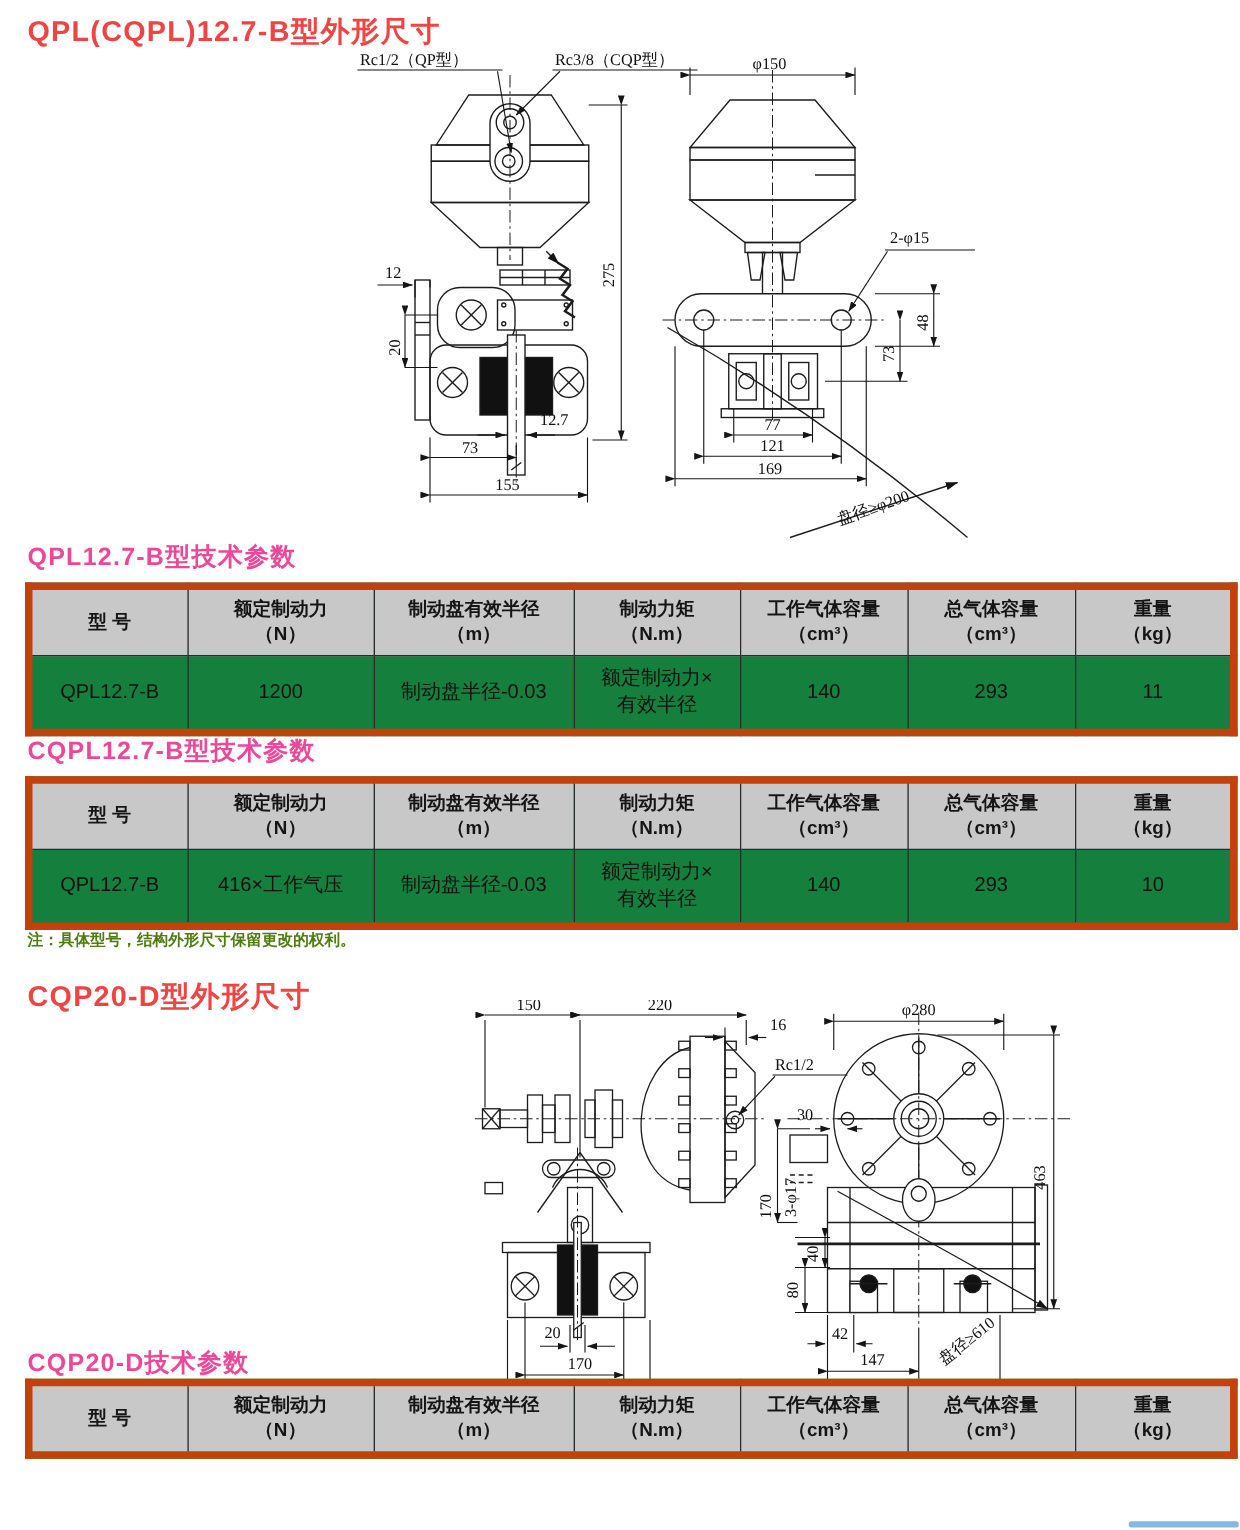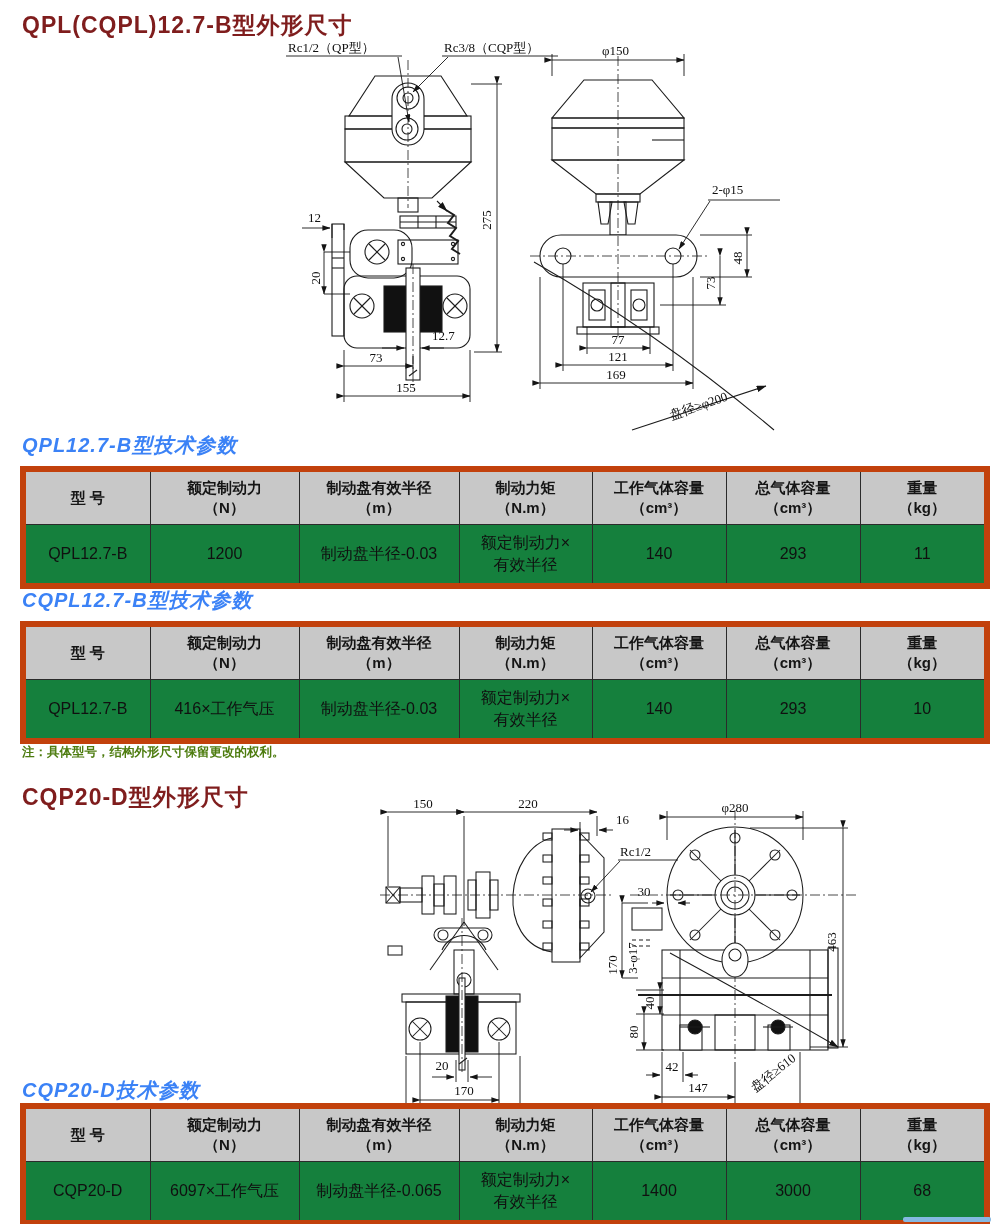--- a/index.html
+++ b/index.html
@@ -1,22 +1,22 @@
 <!DOCTYPE html>
 <html><head>
 <meta charset="utf-8">
 <style>
   html,body{margin:0;padding:0;}
   body{
     width:992px;height:1224px;position:relative;background:#ffffff;
     font-family:"Liberation Sans",sans-serif;color:#111;overflow:hidden;
   }
   .abs{position:absolute;}
-  .sec-title{font-size:23px;font-weight:bold;letter-spacing:1px;color:#7f1d1d;}
-  .tbl-title{font-size:20px;font-weight:bold;letter-spacing:1px;color:#3b82f6;font-style:italic;}
+  .sec-title{font-size:23px;font-weight:bold;letter-spacing:1px;color:#ef4444;}
+  .tbl-title{font-size:20px;font-weight:bold;letter-spacing:1px;color:#ec4899;}
   table.params{
     border-collapse:collapse;table-layout:fixed;width:964px;
     border:6px solid #c2410c;background:#15803d;
   }
   table.params th, table.params td{
     border:1px solid #2b2b2b;text-align:center;vertical-align:middle;
     white-space:pre-line;padding:2px 2px;line-height:1.35;
   }
   table.params th{
     background:#c8c8c8;font-size:15px;font-weight:bold;height:48px;color:#151515;
@@ -484,26 +484,16 @@
 （m）</th>
     <th>制动力矩
 （N.m）</th>
     <th>工作气体容量
 （cm³）</th>
     <th>总气体容量
 （cm³）</th>
     <th>重量
 （kg）</th>
   </tr>
-  <tr>
-    <td>CQP20-D</td>
-    <td>6097×工作气压</td>
-    <td>制动盘半径-0.065</td>
-    <td>额定制动力×
-有效半径</td>
-    <td>1400</td>
-    <td>3000</td>
-    <td>68</td>
-  </tr>
 </tbody>
   </table>
 
 <div class="abs bluebar" style="left:903px;top:1217px;width:88px;"></div>
 
 </body></html>

